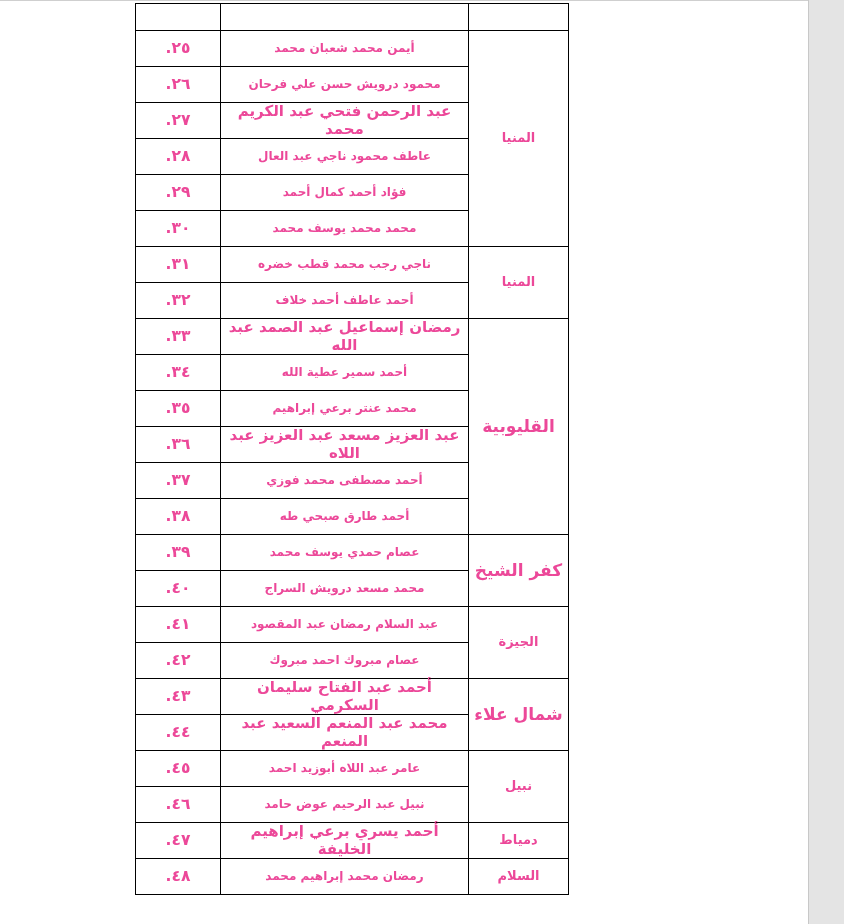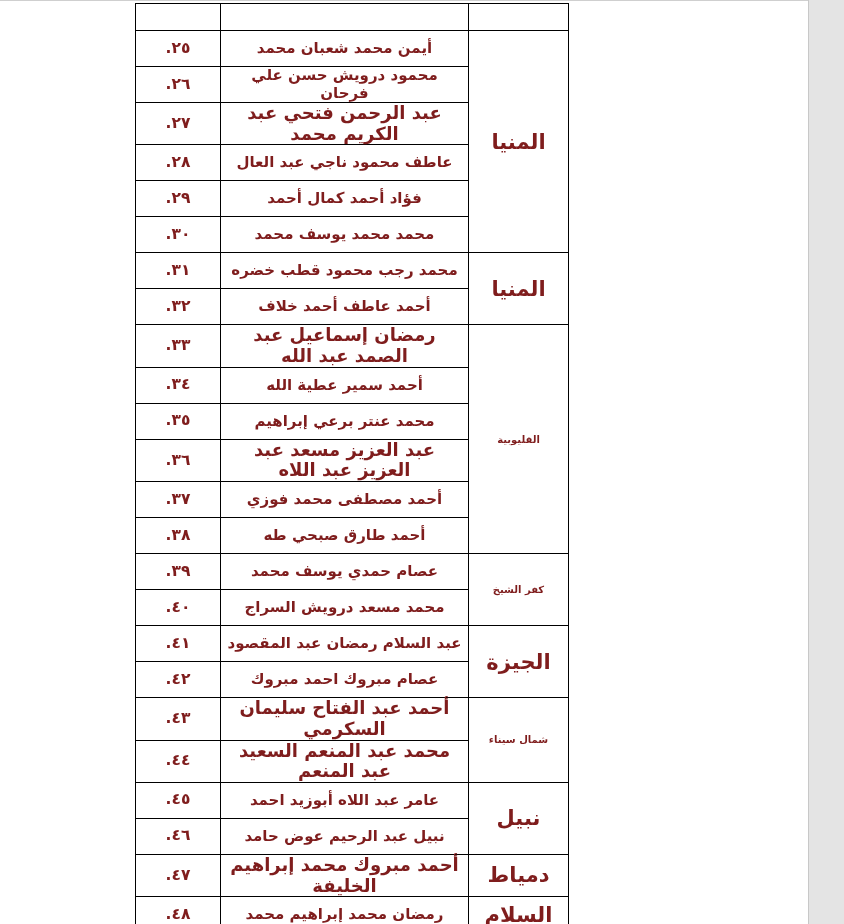--- a/index.html
+++ b/index.html
@@ -46,21 +46,21 @@
   }
   #doc-table col.c-gov  { width: 100px; }
   #doc-table col.c-name { width: 248px; }
   #doc-table col.c-num  { width: 85px; }
 
   #doc-table td {
     border: 1px solid #000000;
     padding: 0 4px;
     text-align: center;
     vertical-align: middle;
-    color: #7f1d1d;
+    color: #ec4899;
     background: #ffffff;
     font-weight: bold;
     line-height: 1.15;
   }
 
   
   tr.header-row td {
     background: #d9d9d9;
     height: 26px;
     border-bottom: none;
@@ -68,31 +68,31 @@
 
   
   tr.block-start td {
     border-top: 5px solid #000000;
   }
   tr.block-end td {
     border-bottom: 5px solid #000000;
   }
 
   td.gov {
-    font-size: 21px;
+    font-size: 13px;
     letter-spacing: 0.2px;
   }
   td.gov.small {
-    font-size: 10px;
+    font-size: 17px;
   }
   td.name {
+    font-size: 12px;
+  }
+  td.name.tight {
     font-size: 15px;
-  }
-  td.name.tight {
-    font-size: 18px;
   }
   td.num {
     font-size: 15.5px;
     direction: ltr;
     unicode-bidi: bidi-override;
   }
   tr.data-row td {
     height: 35px;
   }
 </style>
@@ -133,21 +133,21 @@
         <tr class="data-row">
           <td class="name">فؤاد أحمد كمال أحمد</td>
           <td class="num">.٢٩</td>
         </tr>
         <tr class="data-row block-end">
           <td class="name">محمد محمد يوسف محمد</td>
           <td class="num">.٣٠</td>
         </tr>
         <tr class="data-row block-start">
           <td class="gov" rowspan="2">المنيا</td>
-          <td class="name">محمد رجب محمود قطب خضره</td>
+          <td class="name">ناجي رجب محمد قطب خضره</td>
           <td class="num">.٣١</td>
         </tr>
         <tr class="data-row block-end">
           <td class="name">أحمد عاطف أحمد خلاف</td>
           <td class="num">.٣٢</td>
         </tr>
         <tr class="data-row block-start">
           <td class="gov small" rowspan="6">القليوبية</td>
           <td class="name tight">رمضان إسماعيل عبد الصمد عبد الله</td>
           <td class="num">.٣٣</td>
@@ -184,40 +184,40 @@
         <tr class="data-row block-start">
           <td class="gov" rowspan="2">الجيزة</td>
           <td class="name">عبد السلام رمضان عبد المقصود</td>
           <td class="num">.٤١</td>
         </tr>
         <tr class="data-row block-end">
           <td class="name">عصام مبروك احمد مبروك</td>
           <td class="num">.٤٢</td>
         </tr>
         <tr class="data-row block-start">
-          <td class="gov small" rowspan="2">شمال سيناء</td>
+          <td class="gov small" rowspan="2">شمال علاء</td>
           <td class="name tight">أحمد عبد الفتاح سليمان السكرمي</td>
           <td class="num">.٤٣</td>
         </tr>
         <tr class="data-row block-end">
           <td class="name tight">محمد عبد المنعم السعيد عبد المنعم</td>
           <td class="num">.٤٤</td>
         </tr>
         <tr class="data-row block-start">
           <td class="gov" rowspan="2">نبيل</td>
           <td class="name">عامر عبد اللاه أبوزيد احمد</td>
           <td class="num">.٤٥</td>
         </tr>
         <tr class="data-row block-end">
           <td class="name">نبيل عبد الرحيم عوض حامد</td>
           <td class="num">.٤٦</td>
         </tr>
         <tr class="data-row block-start block-end">
           <td class="gov" rowspan="1">دمياط</td>
-          <td class="name tight">أحمد مبروك محمد إبراهيم الخليفة</td>
+          <td class="name tight">أحمد يسري برعي إبراهيم الخليفة</td>
           <td class="num">.٤٧</td>
         </tr>
         <tr class="data-row block-start block-end">
           <td class="gov" rowspan="1">السلام</td>
           <td class="name">رمضان محمد إبراهيم محمد</td>
           <td class="num">.٤٨</td>
         </tr>
       </tbody>
   </table>
 

